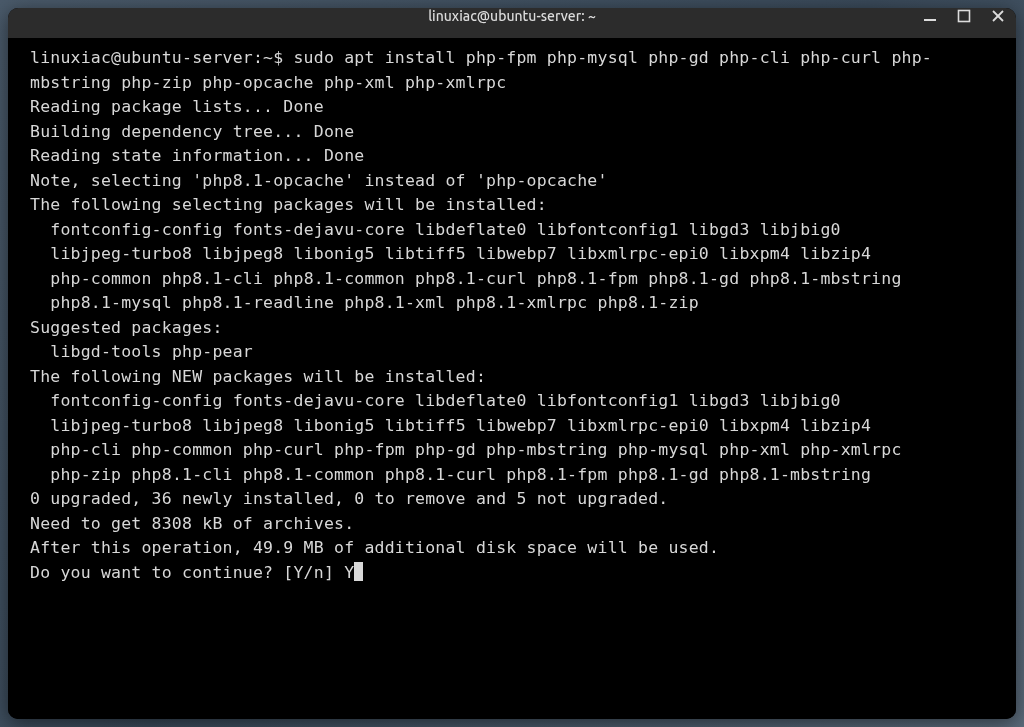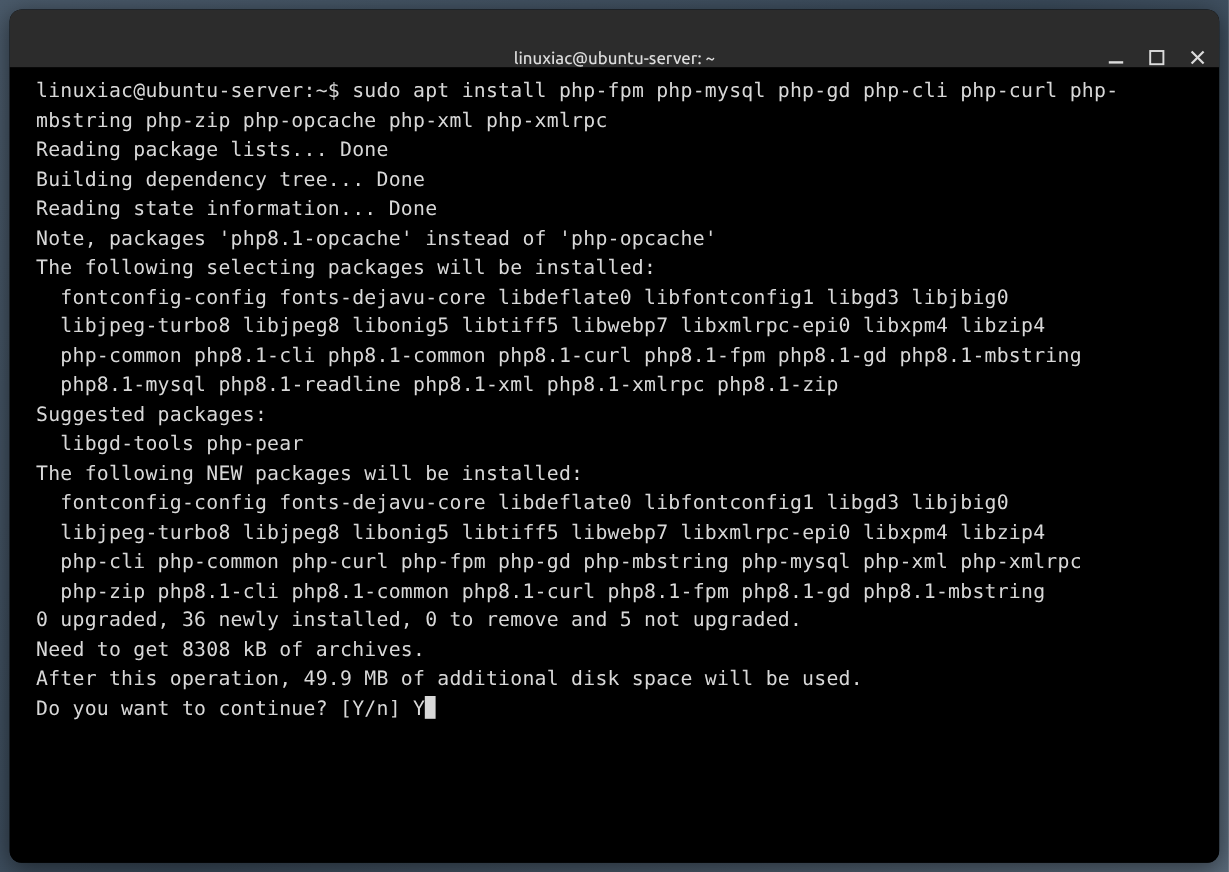--- a/index.html
+++ b/index.html
@@ -21,24 +21,24 @@
       width: 1008px;
       height: 711px;
       background: #000000;
       border-radius: 10px;
       overflow: hidden;
       box-shadow: 0 4px 20px rgba(0,0,0,0.5);
       display: flex;
       flex-direction: column;
     }
     .title-bar {
-      height: 48px;
+      height: 30px;
       background: #2c2c2c;
       display: flex;
-      align-items: flex-end;
+      align-items: flex-start;
       justify-content: center;
       position: relative;
       flex-shrink: 0;
     }
     .title-text {
       color: #dcdcdc;
       font-size: 14px;
       font-family: 'Ubuntu', 'DejaVu Sans', sans-serif;
       font-weight: 500;
     }
@@ -114,21 +114,21 @@
             <line x1="12" y1="2" x2="2" y2="12" stroke="currentColor" stroke-width="1.8"></line>
           </svg>
       </div>
     </div>
   </div>
   <div class="terminal-content">
     <div class="term-line"><span class="prompt-user">linuxiac@ubuntu-server:~$ </span><span>sudo apt install php-fpm php-mysql php-gd php-cli php-curl php-mbstring php-zip php-opcache php-xml php-xmlrpc</span></div>
     <div class="term-line">Reading package lists... Done</div>
     <div class="term-line">Building dependency tree... Done</div>
     <div class="term-line">Reading state information... Done</div>
-    <div class="term-line">Note, packages 'php8.1-opcache' instead of 'php-opcache'</div>
+    <div class="term-line">Note, selecting 'php8.1-opcache' instead of 'php-opcache'</div>
     <div class="term-line">The following selecting packages will be installed:</div>
     <div class="term-line">  fontconfig-config fonts-dejavu-core libdeflate0 libfontconfig1 libgd3 libjbig0</div>
     <div class="term-line">  libjpeg-turbo8 libjpeg8 libonig5 libtiff5 libwebp7 libxmlrpc-epi0 libxpm4 libzip4</div>
     <div class="term-line">  php-common php8.1-cli php8.1-common php8.1-curl php8.1-fpm php8.1-gd php8.1-mbstring</div>
     <div class="term-line">  php8.1-mysql php8.1-readline php8.1-xml php8.1-xmlrpc php8.1-zip</div>
     <div class="term-line">Suggested packages:</div>
     <div class="term-line">  libgd-tools php-pear</div>
     <div class="term-line">The following NEW packages will be installed:</div>
     <div class="term-line">  fontconfig-config fonts-dejavu-core libdeflate0 libfontconfig1 libgd3 libjbig0</div>
     <div class="term-line">  libjpeg-turbo8 libjpeg8 libonig5 libtiff5 libwebp7 libxmlrpc-epi0 libxpm4 libzip4</div>

